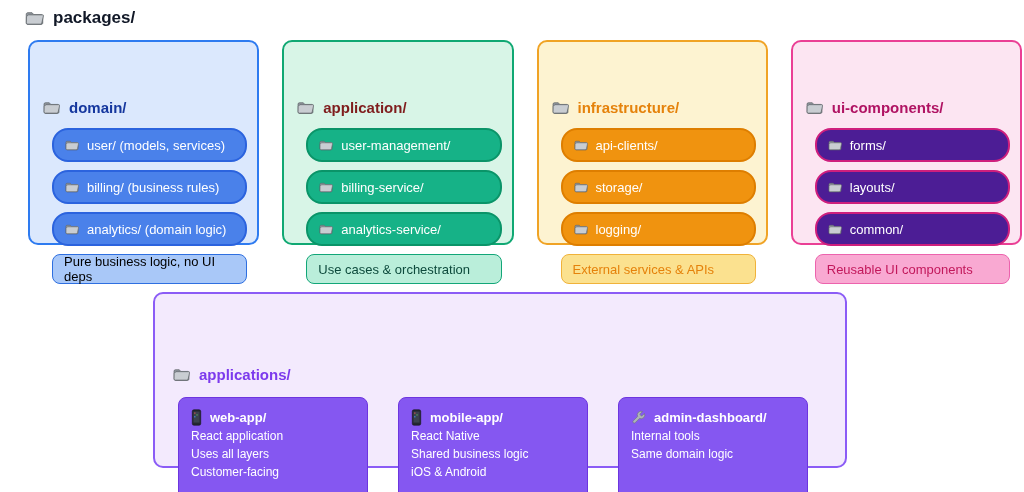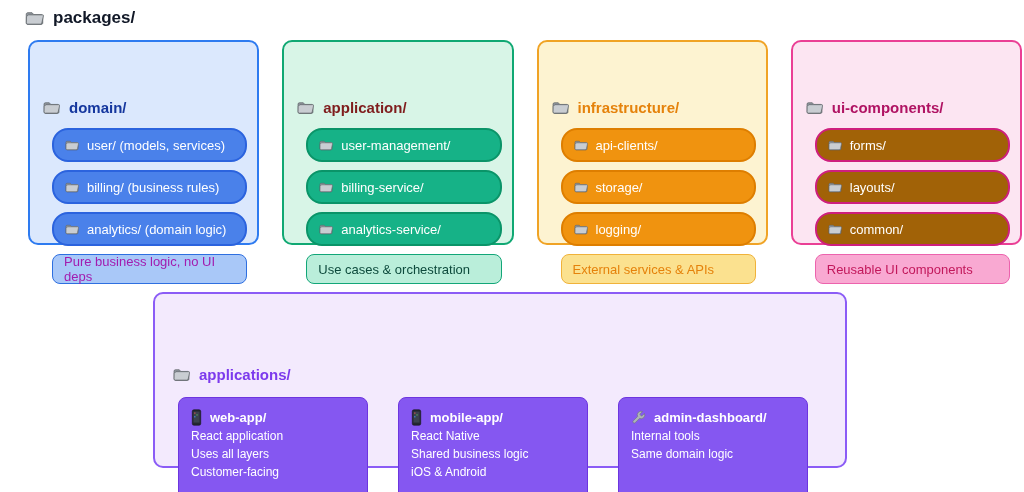--- a/index.html
+++ b/index.html
@@ -41,35 +41,35 @@
   }
   .pkg-item .icon { width:14px; height:11px; }
   .pkg-note {
     height:30px; border:1.5px solid; border-radius:8px;
     display:flex; align-items:center; padding-left:11px; font-size:13px;
   }
 
   .pkg--blue   { background:#dbe8fd; border-color:#2e7bf0; }
   .pkg--blue .pkg-header { color:#15379e; }
   .pkg--blue .pkg-item   { background:#4a81ea; border-color:#2b63de; }
-  .pkg--blue .pkg-note   { background:#a9c8f8; border-color:#2e6fe0; color:#a21caf; }
+  .pkg--blue .pkg-note   { background:#a9c8f8; border-color:#2e6fe0; color:#000000; }
 
   .pkg--green  { background:#d8f5e7; border-color:#10a873; }
   .pkg--green .pkg-header { color:#7f1d1d; }
   .pkg--green .pkg-item   { background:#16b287; border-color:#0a9468; }
   .pkg--green .pkg-note   { background:#baeeda; border-color:#12a678; color:#0d4a3c; }
 
   .pkg--orange { background:#fdf3d1; border-color:#f0a325; }
   .pkg--orange .pkg-header { color:#e5820b; }
   .pkg--orange .pkg-item   { background:#f0930f; border-color:#de7e00; }
   .pkg--orange .pkg-note   { background:#fbe18f; border-color:#f0b23a; color:#e5820b; }
 
   .pkg--pink   { background:#fce5f2; border-color:#ea3f95; }
   .pkg--pink .pkg-header { color:#b01363; }
-  .pkg--pink .pkg-item   { background:#a16207; border-color:#ce1f7d; }
+  .pkg--pink .pkg-item   { background:#4c1d95; border-color:#ce1f7d; }
   .pkg--pink .pkg-note   { background:#f9a9d2; border-color:#ec63ad; color:#c2185b; }
 
   
   .apps {
     position:absolute; left:153px; top:292px; width:694px; height:176px;
     background:#f3eafd; border:2px solid #8b5cf6; border-radius:10px;
     padding:26px 13px;
   }
   .apps .pkg-header { color:#7c3aed; padding-left:5px; }
   .apps-cards { margin:12px 0 0 10px; display:flex; gap:30px; }

